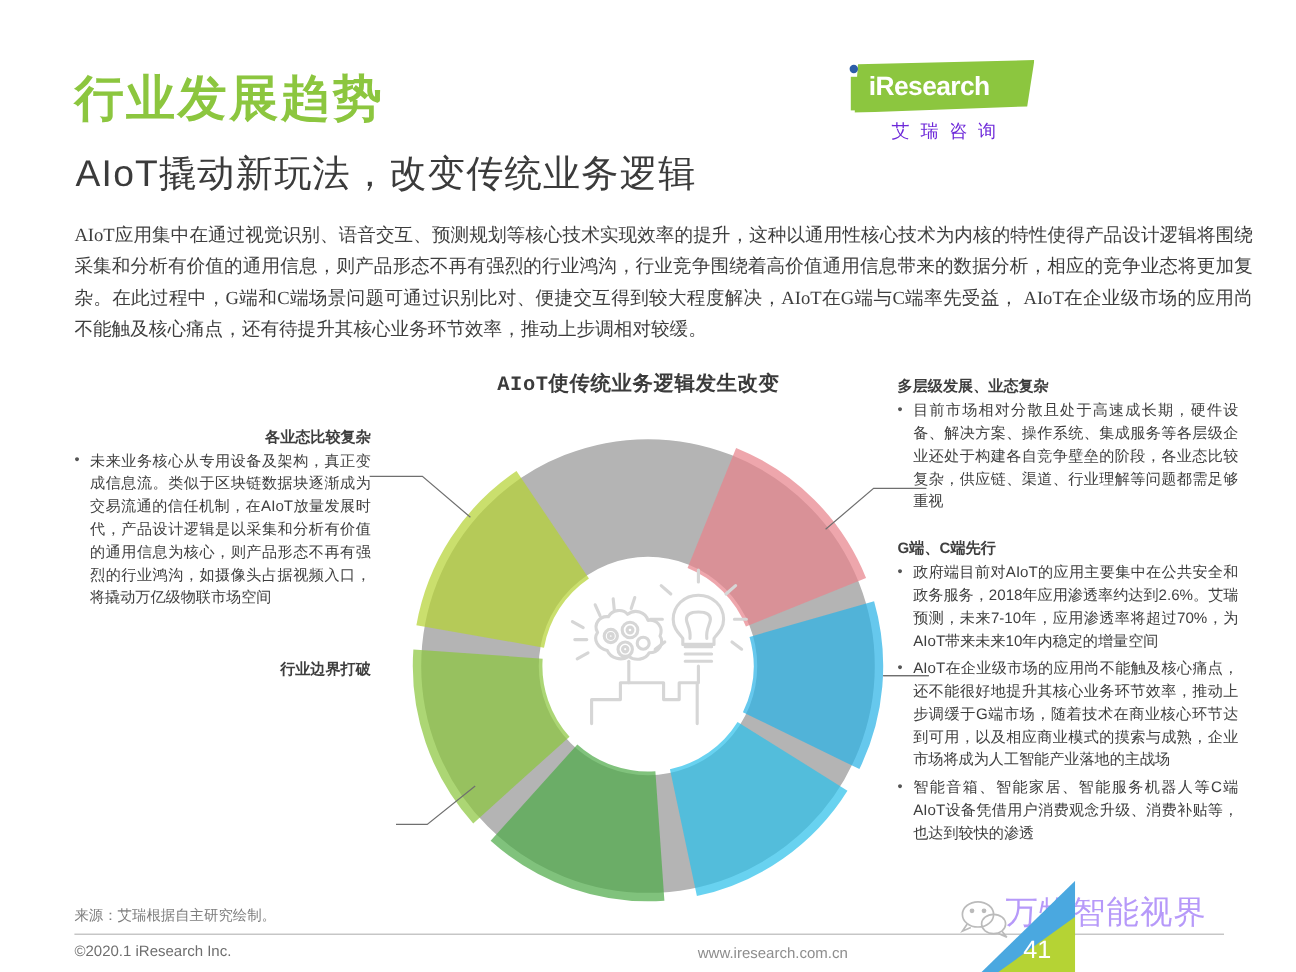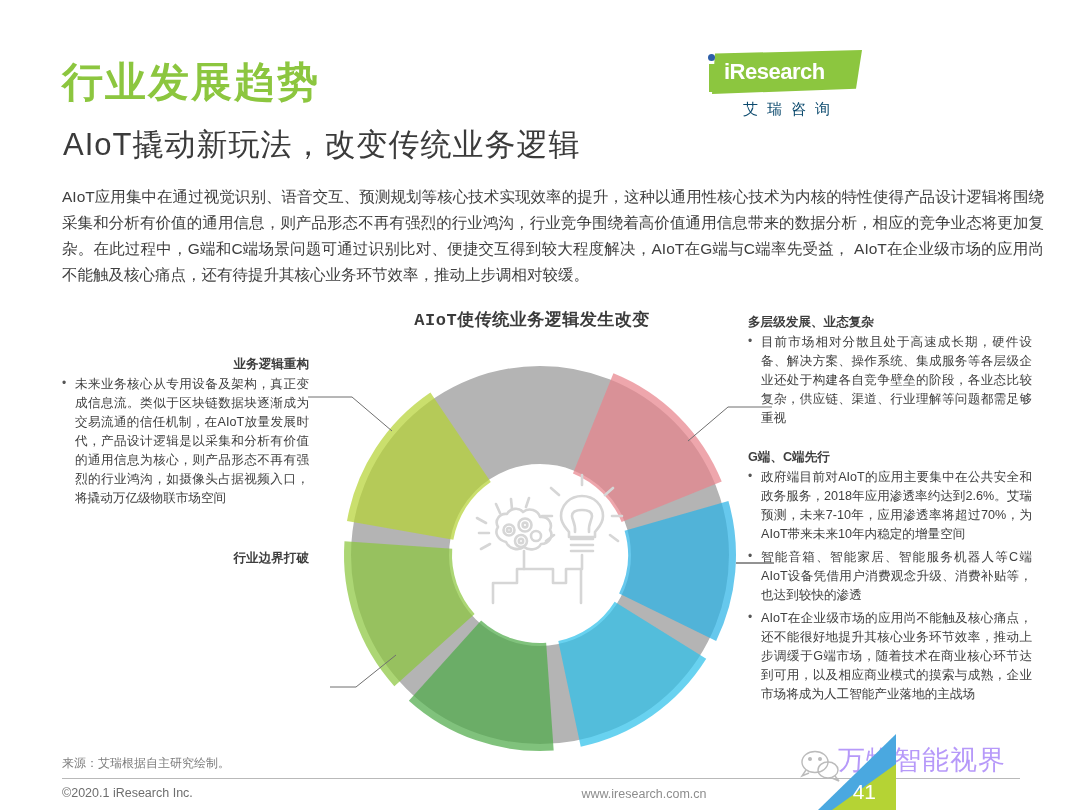--- a/index.html
+++ b/index.html
@@ -44,29 +44,29 @@
     background:#8cc63f;
   }
   .logo-text{
     position:absolute; left:30px; top:6px;
     font-size:22px; font-weight:700; color:#ffffff;
     letter-spacing:-0.5px; line-height:36px;
     font-family:"Liberation Sans",sans-serif;
   }
   .logo-cn{
     position:absolute; left:22px; top:52px; width:150px;
-    font-size:15px; color:#0c4a6e; letter-spacing:9px;
+    font-size:15px; color:#6d28d9; letter-spacing:9px;
     text-align:center;
   }
 
   
   .intro{
     position:absolute; left:62px; top:184px; width:982px;
     font-size:15.5px; line-height:26px; color:#3e3e3e;
-    text-align:justify; text-justify:inter-ideograph;
+    text-align:justify; text-justify:inter-ideograph;font-family:Liberation Serif, serif;
   }
 
   
   .chart-title{
     position:absolute; left:0; top:308px; width:1080px;
     text-align:center; font-size:17px; font-weight:700; color:#3b3b3b;
     letter-spacing:0.5px;
     font-family:Liberation Mono, monospace;
   }
   .chart-title span{ position:relative; left:-8px; }
@@ -148,43 +148,43 @@
       <div class="logo-text">iResearch</div>
     </div>
     <div class="logo-cn">艾瑞咨询</div>
   </div>
 
   <div class="intro">AIoT应用集中在通过视觉识别、语音交互、预测规划等核心技术实现效率的提升，这种以通用性核心技术为内核的特性使得产品设计逻辑将围绕采集和分析有价值的通用信息，则产品形态不再有强烈的行业鸿沟，行业竞争围绕着高价值通用信息带来的数据分析，相应的竞争业态将更加复杂。在此过程中，G端和C端场景问题可通过识别比对、便捷交互得到较大程度解决，AIoT在G端与C端率先受益， AIoT在企业级市场的应用尚不能触及核心痛点，还有待提升其核心业务环节效率，推动上步调相对较缓。</div>
 
   <div class="chart-title"><span>AIoT使传统业务逻辑发生改变</span></div>
 
   <div class="blk" id="blk-left-1">
-    <span class="hd right">业务逻辑重构</span>
+    <span class="hd right">各业态比较复杂</span>
     <ul>
       <li>未来业务核心从专用设备及架构，真正变成信息流。类似于区块链数据块逐渐成为交易流通的信任机制，在AIoT放量发展时代，产品设计逻辑是以采集和分析有价值的通用信息为核心，则产品形态不再有强烈的行业鸿沟，如摄像头占据视频入口，将撬动万亿级物联市场空间</li>
     </ul>
   </div>
 
   <div class="blk" id="blk-left-2">
     <span class="hd right">行业边界打破</span>
   </div>
 
   <div class="blk" id="blk-right-1">
     <span class="hd">多层级发展、业态复杂</span>
     <ul>
       <li>目前市场相对分散且处于高速成长期，硬件设备、解决方案、操作系统、集成服务等各层级企业还处于构建各自竞争壁垒的阶段，各业态比较复杂，供应链、渠道、行业理解等问题都需足够重视</li>
     </ul>
   </div>
 
   <div class="blk" id="blk-right-2">
     <span class="hd">G端、C端先行</span>
     <ul>
       <li>政府端目前对AIoT的应用主要集中在公共安全和政务服务，2018年应用渗透率约达到2.6%。艾瑞预测，未来7-10年，应用渗透率将超过70%，为AIoT带来未来10年内稳定的增量空间</li>
+      <li>AIoT在企业级市场的应用尚不能触及核心痛点，还不能很好地提升其核心业务环节效率，推动上步调缓于G端市场，随着技术在商业核心环节达到可用，以及相应商业模式的摸索与成熟，企业市场将成为人工智能产业落地的主战场</li>
       <li>智能音箱、智能家居、智能服务机器人等C端AIoT设备凭借用户消费观念升级、消费补贴等，也达到较快的渗透</li>
-      <li>AIoT在企业级市场的应用尚不能触及核心痛点，还不能很好地提升其核心业务环节效率，推动上步调缓于G端市场，随着技术在商业核心环节达到可用，以及相应商业模式的摸索与成熟，企业市场将成为人工智能产业落地的主战场</li>
     </ul>
   </div>
 
   <div id="diagram">
     <svg width="480" height="410" viewBox="0 0 480 410">
       <defs>
         <clipPath id="hubclip">
           <circle cx="240" cy="200" r="200"></circle>
         </clipPath>
       </defs>

